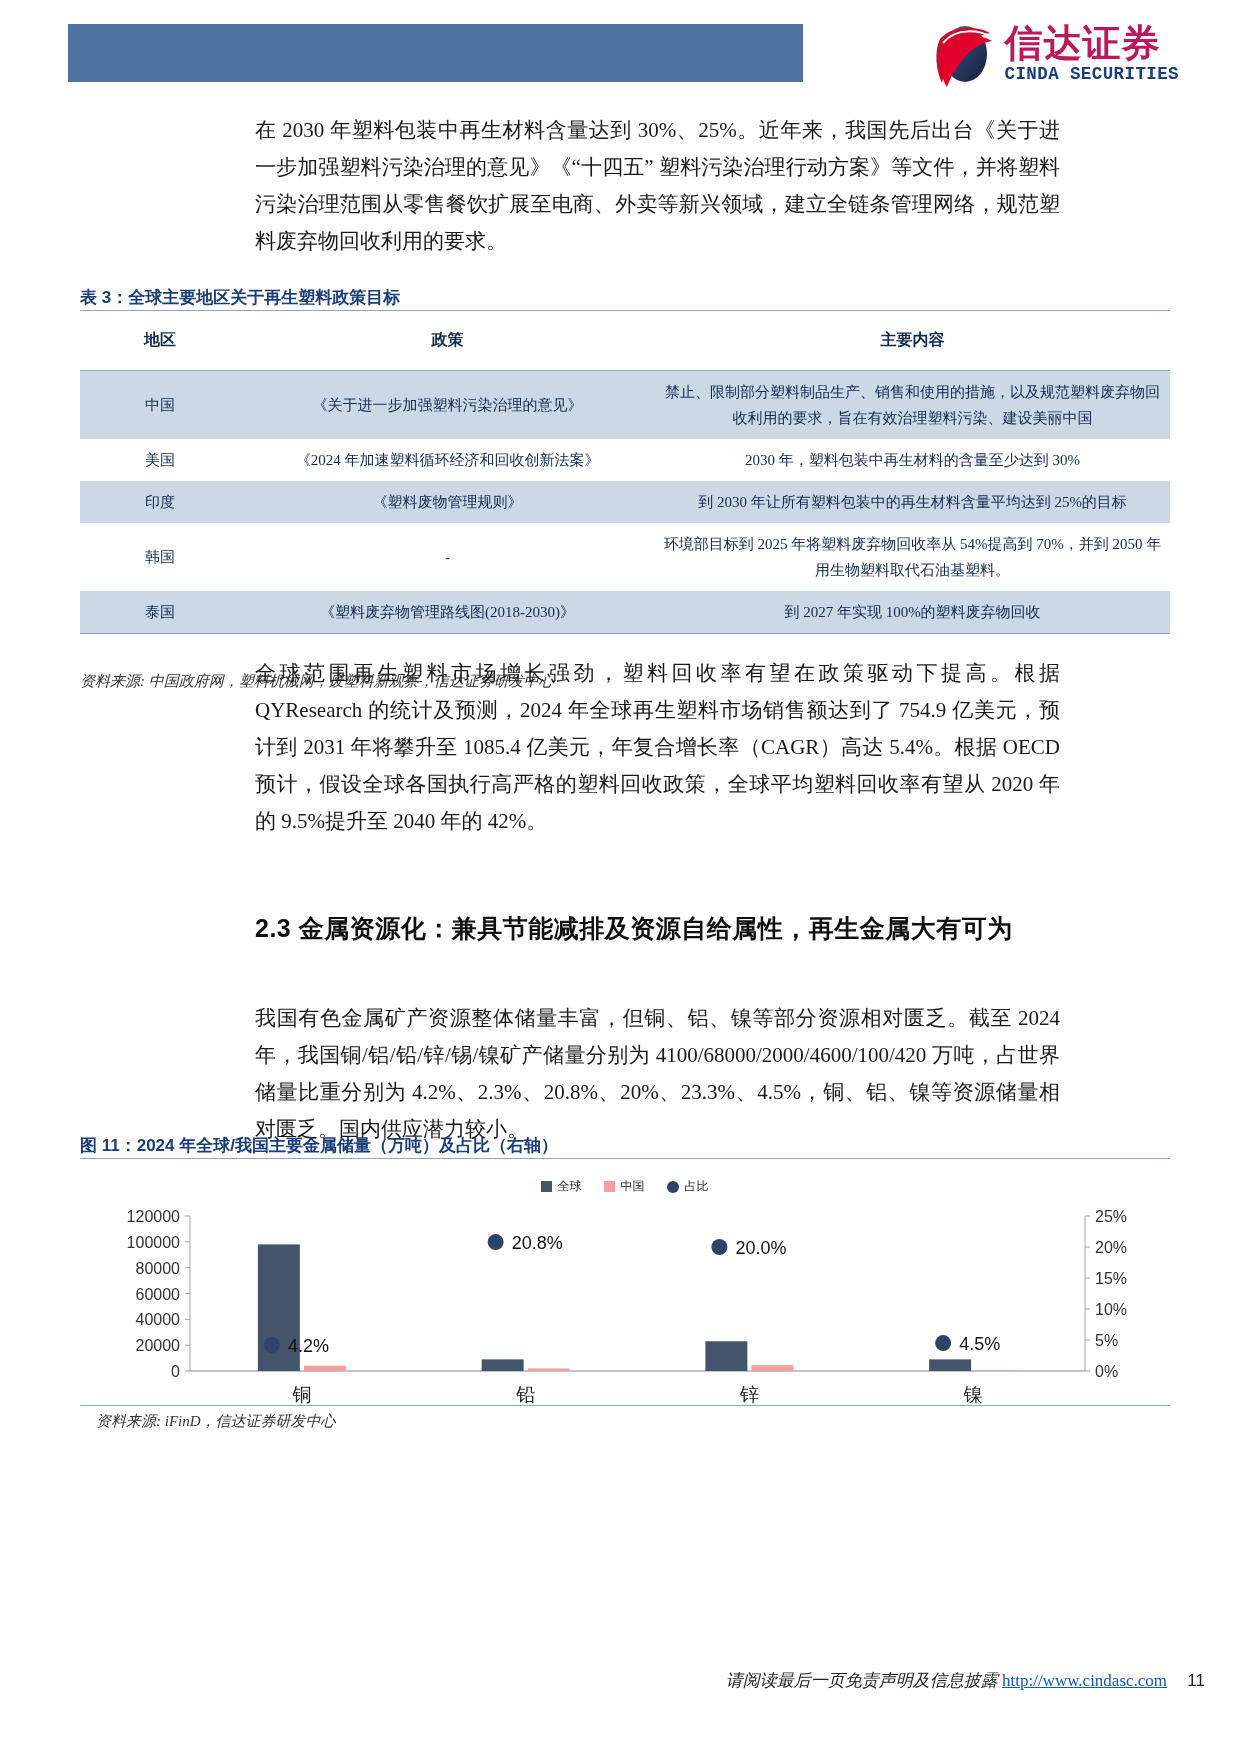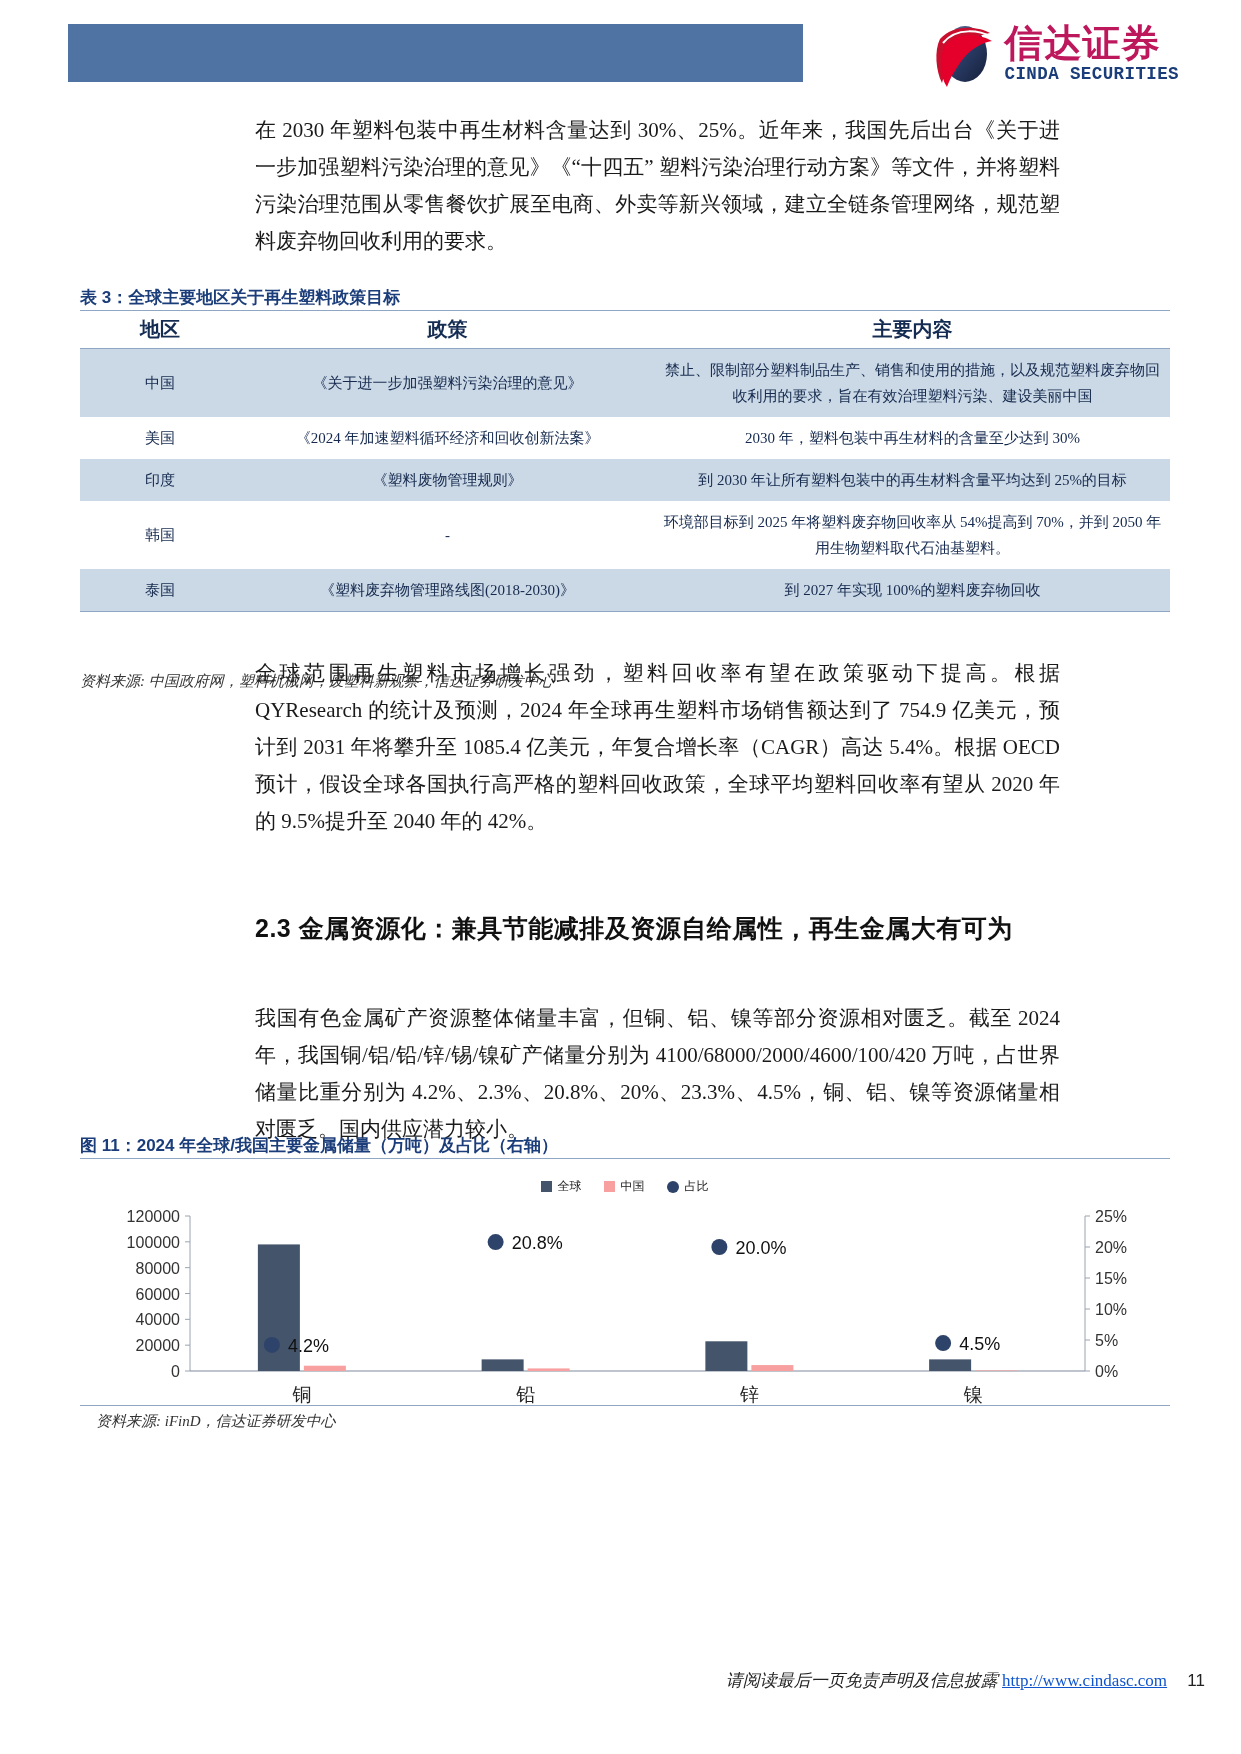--- a/index.html
+++ b/index.html
@@ -71,22 +71,22 @@
     position: absolute;
     top: 310px; left: 80px;
     width: 1090px;
     border-collapse: collapse;
     font-size: 15px;
     color: #152a4e;
     font-family: "Liberation Serif", serif;
   }
   .policy-table th {
     font-weight: 700;
-    font-size: 20px;
-    padding: 5px 4px;
+    font-size: 16px;
+    padding: 19px 4px;
     border-top: 1.6px solid #8FA6C4;
     border-bottom: 1.6px solid #8FA6C4;
     text-align: center;
     color: #142b52;
   }
   .policy-table td {
     padding: 8px 8px;
     text-align: center;
     vertical-align: middle;
     line-height: 26px;

